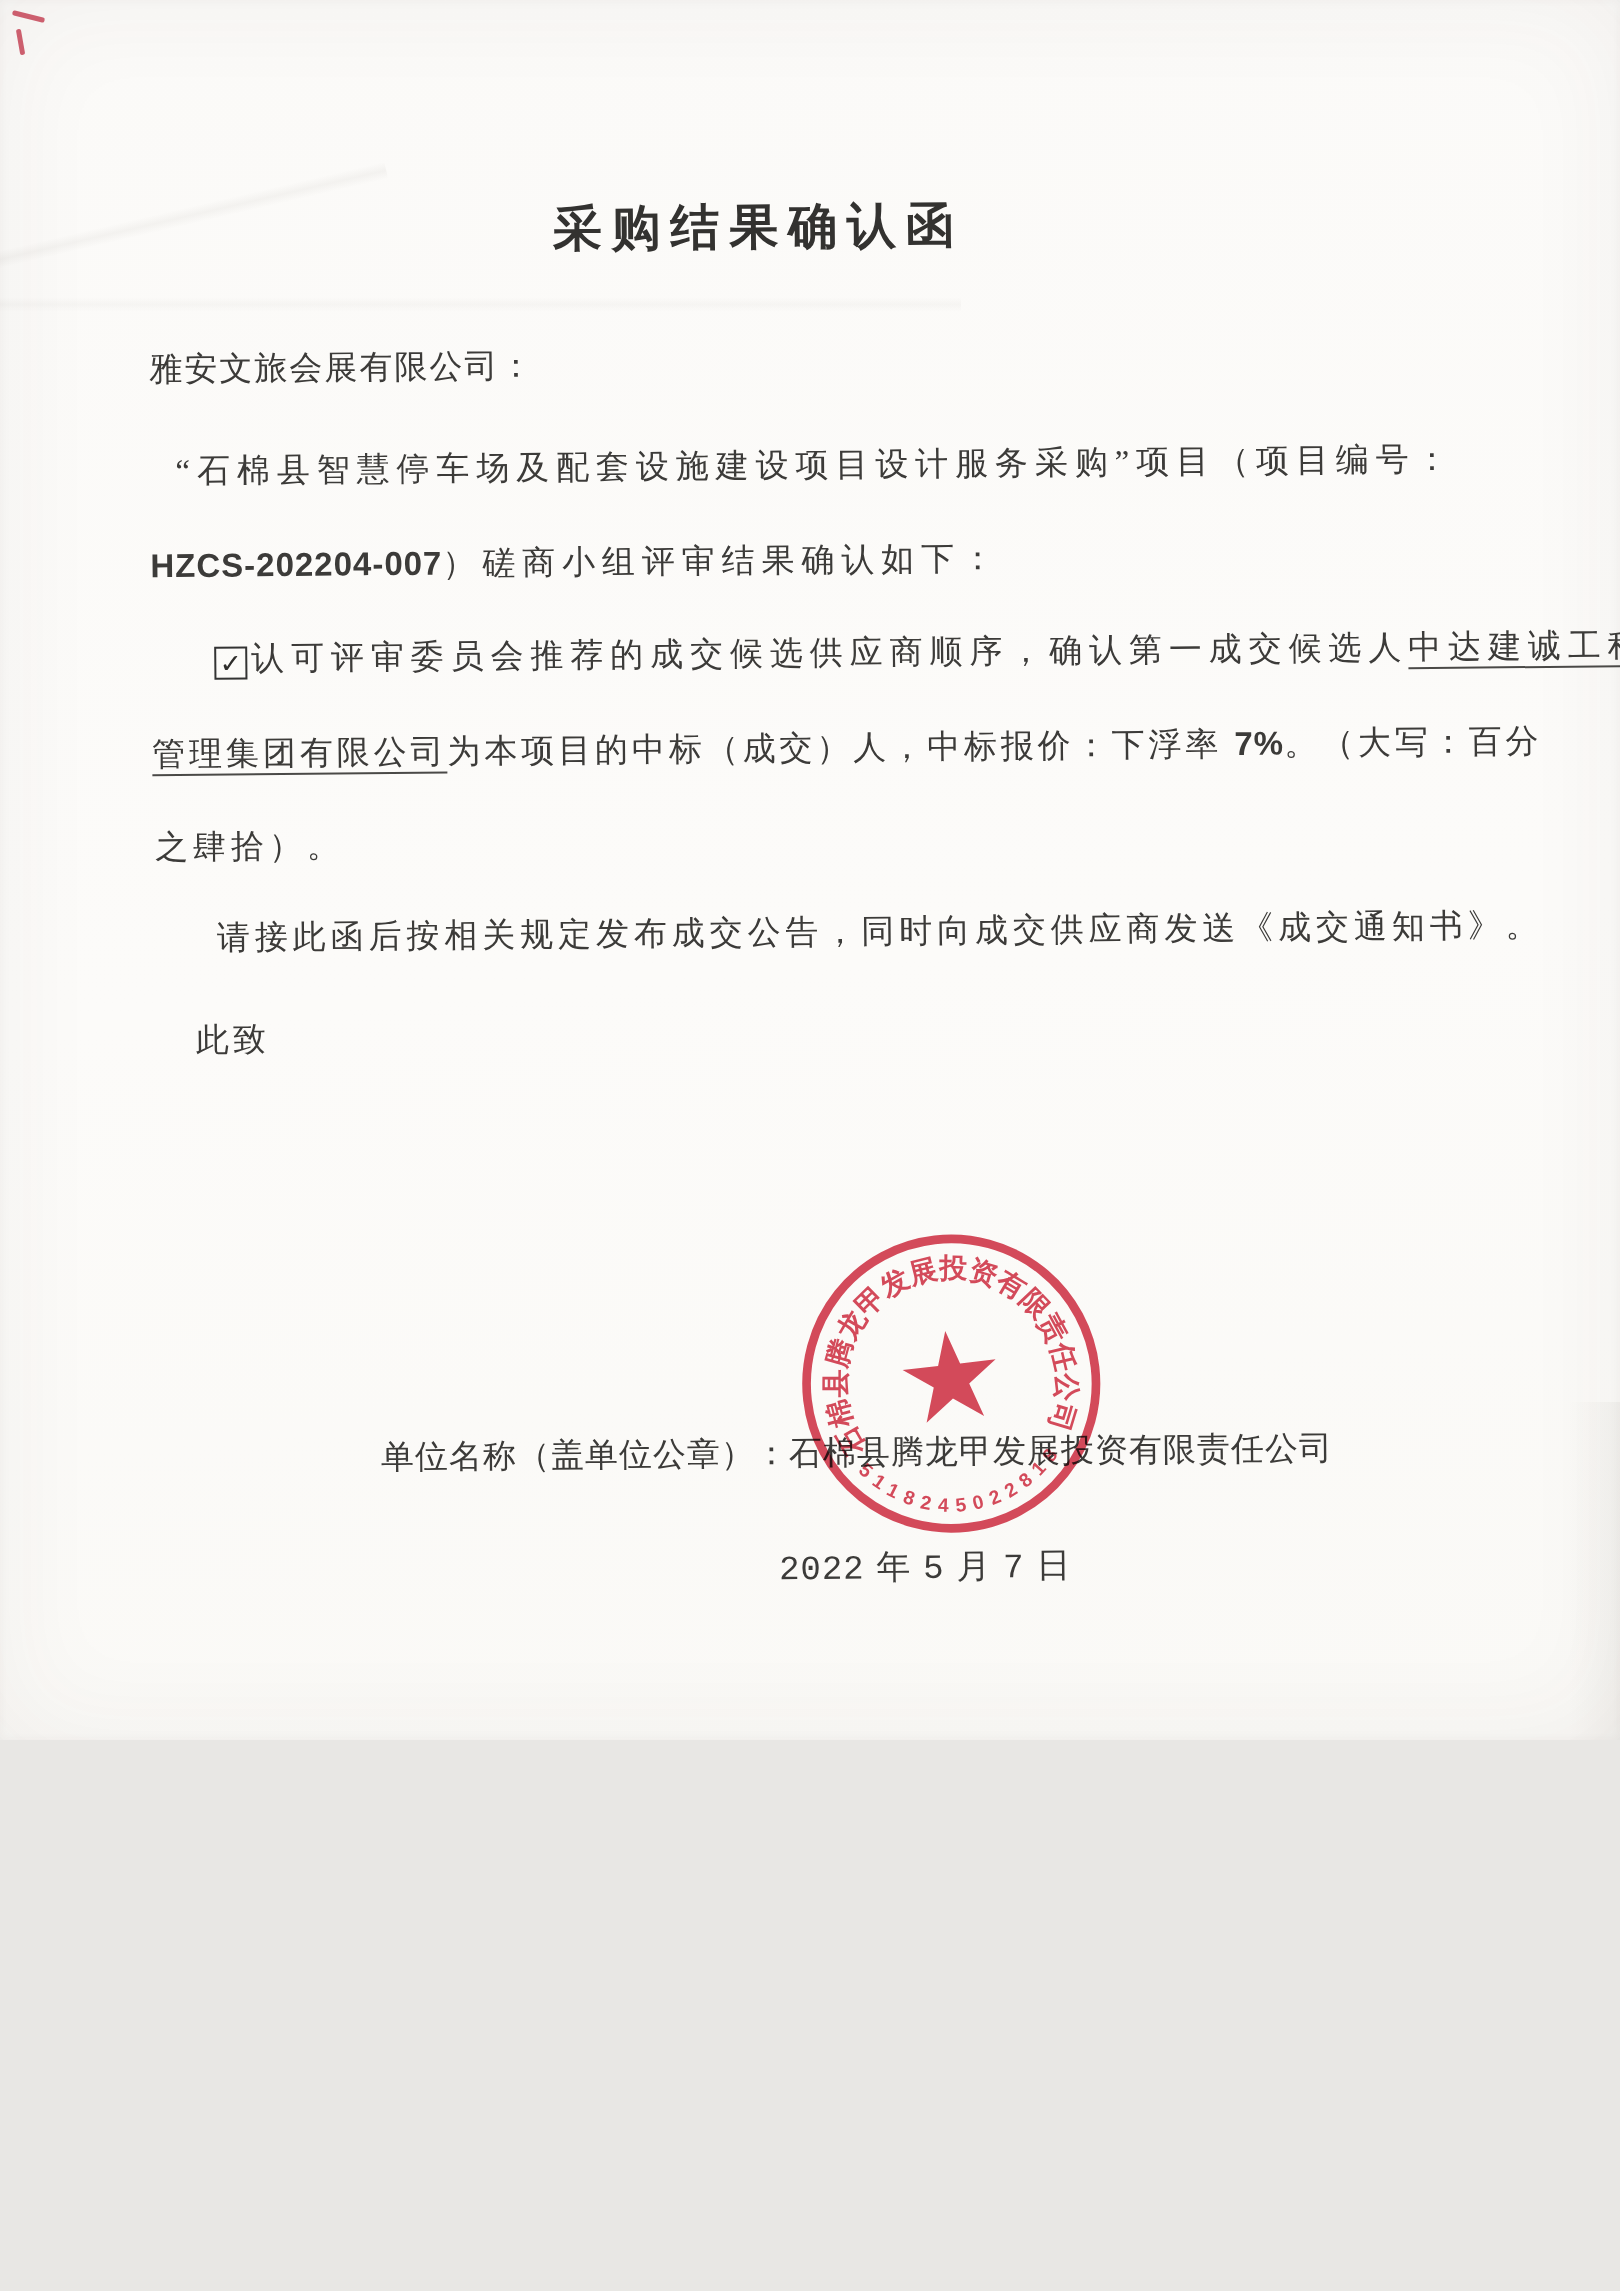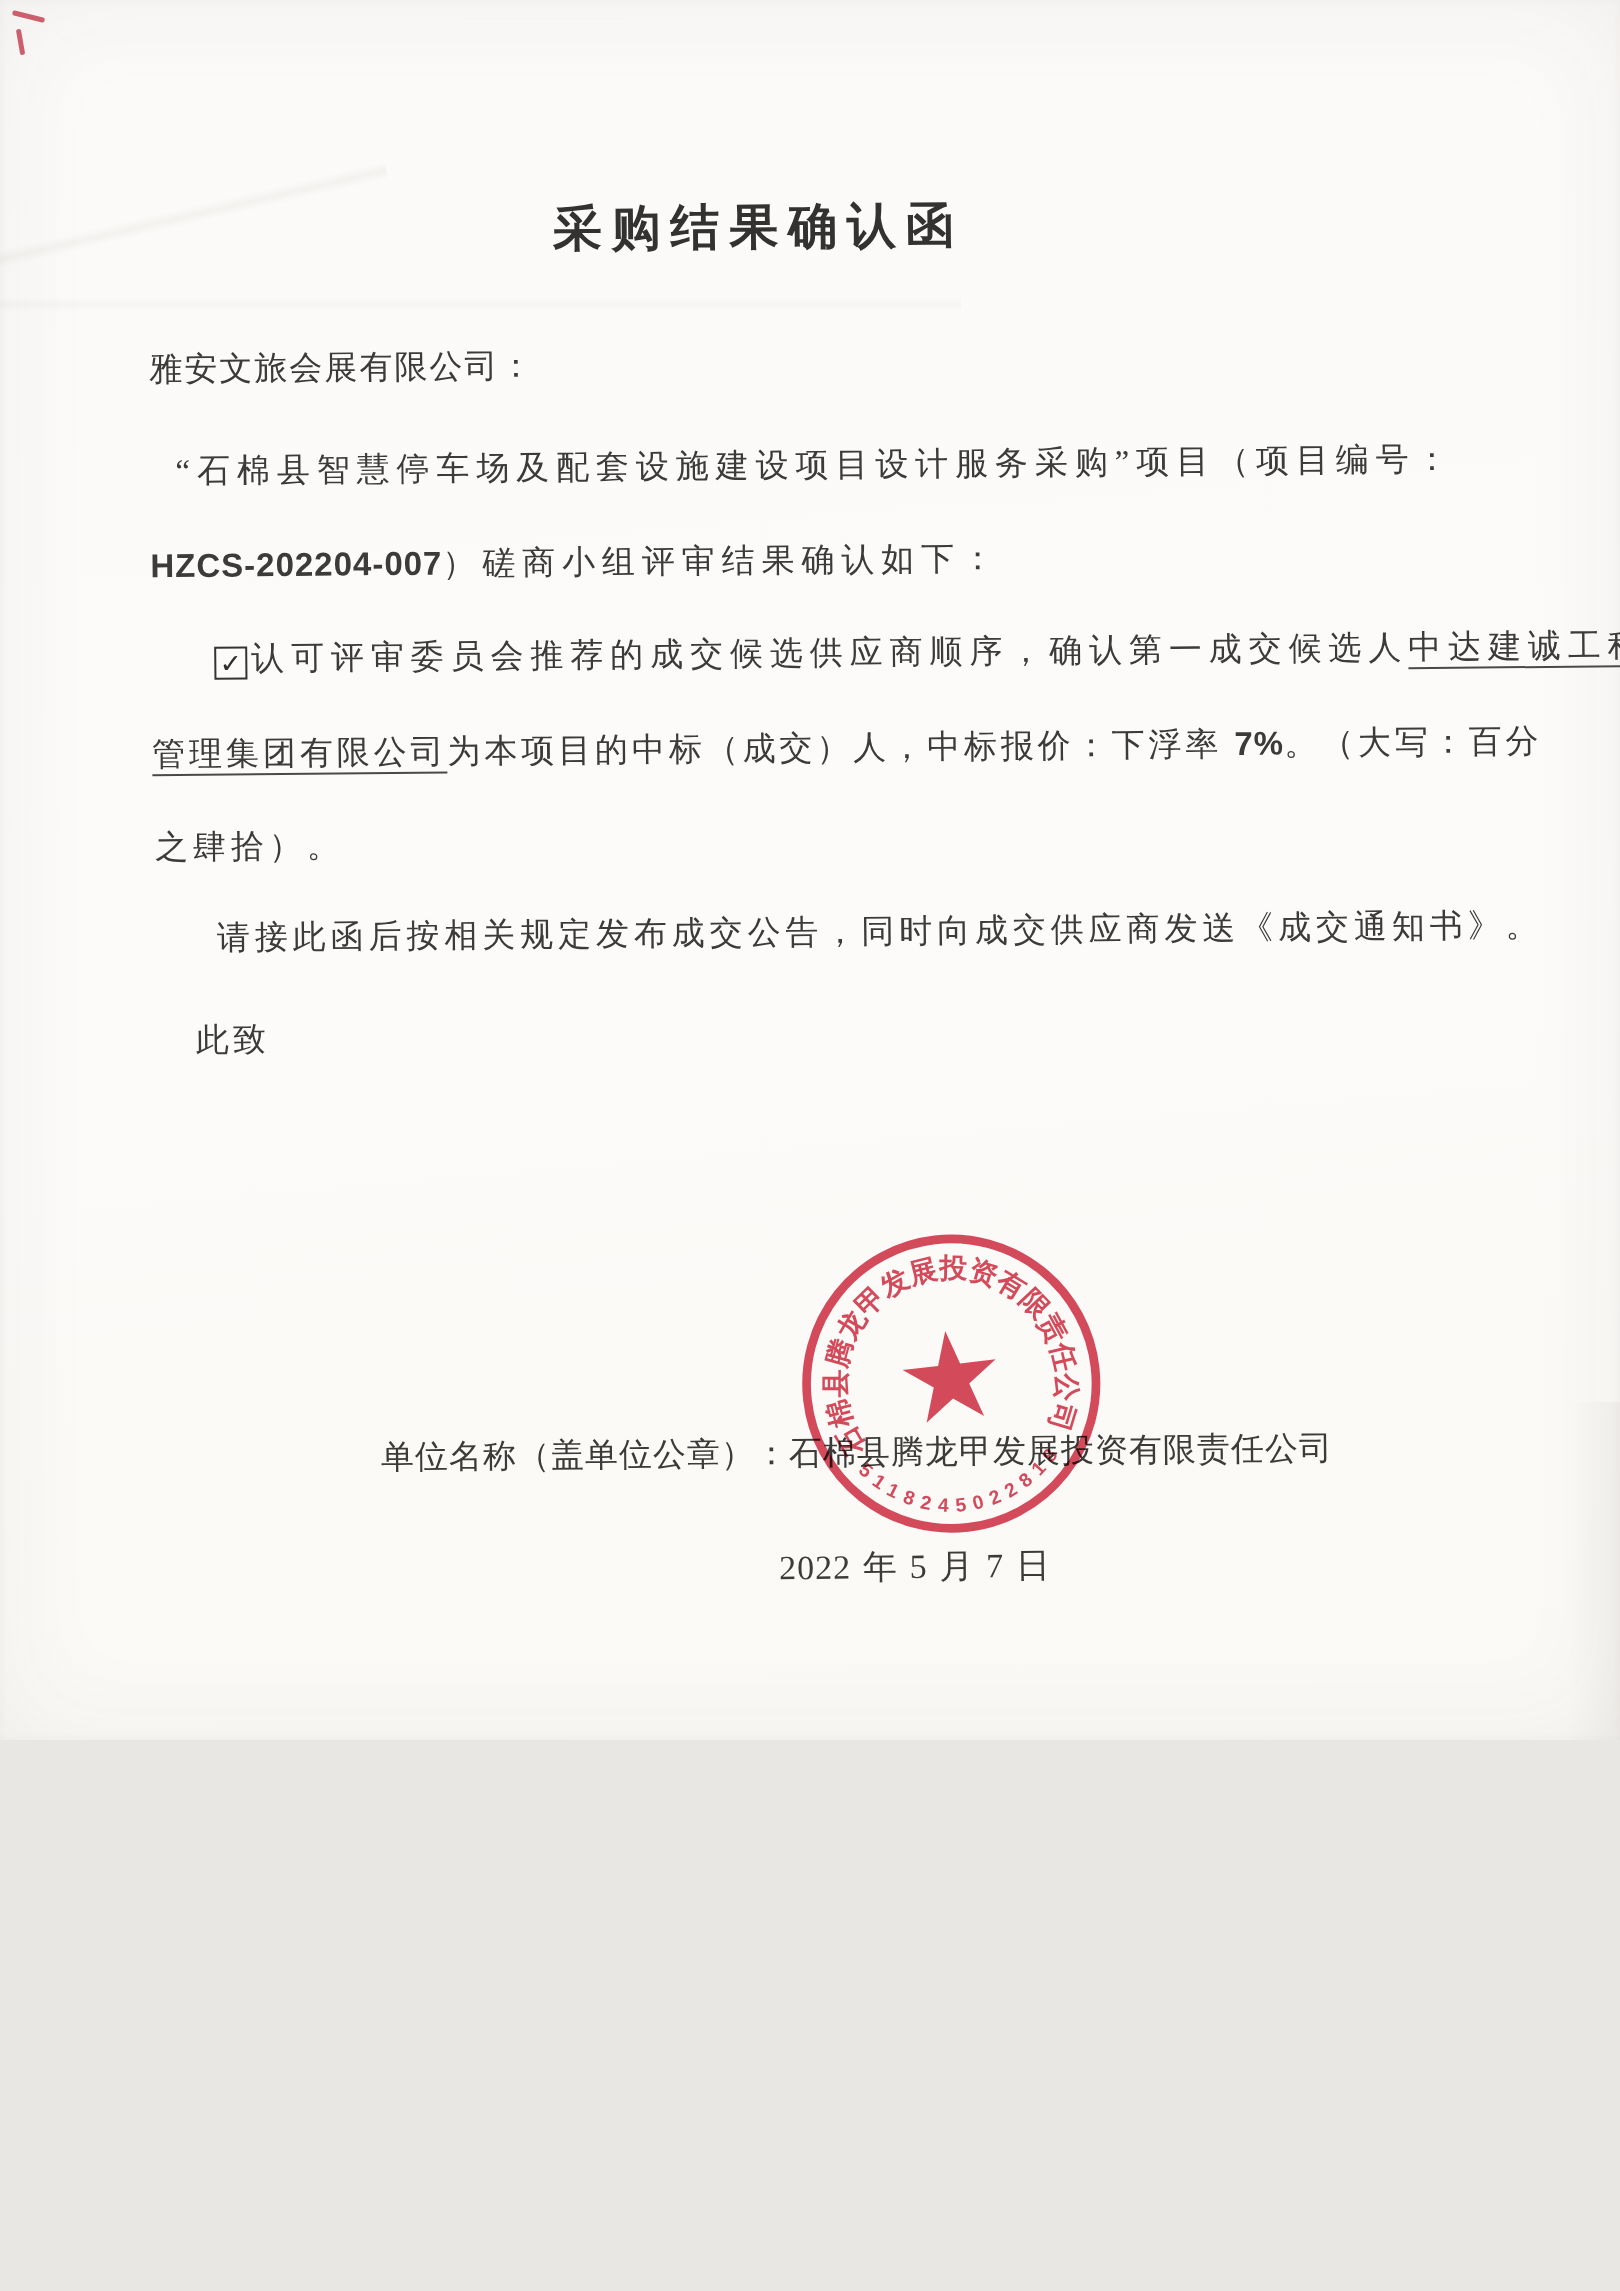--- a/index.html
+++ b/index.html
@@ -22,21 +22,21 @@
   .p1l1{top:441px;left:179px;letter-spacing:6.9px;}
   .p1l2{top:535px;left:153px;letter-spacing:6.9px;}
   .p2l1{top:629px;left:216px;letter-spacing:6.9px;}
   .p2l2{top:723px;left:153px;letter-spacing:3.9px;}
   .p2l3{top:817px;left:155px;letter-spacing:4.9px;}
   .p3{top:908px;left:216px;letter-spacing:4.9px;}
   .closing{top:1010px;left:194px;letter-spacing:3.9px;}
   .sig{top:1429px;left:375px;letter-spacing:1px;}
   .dateline{top:1543px;left:772px;font-size:34px;letter-spacing:1px;}
   .latin{font-family:"Liberation Sans","DejaVu Sans",sans-serif;font-weight:600;letter-spacing:1px;}
-  .num{font-family:Liberation Serif, serif;font-weight:500;letter-spacing:1px;}
+  .num{font-family:Liberation Mono, monospace;font-weight:500;letter-spacing:1px;}
   .uline{border-bottom:2.9px solid #4a4947;padding-bottom:2px;}
   .checkbox{
     display:inline-flex;align-items:center;justify-content:center;
     width:29px;height:29px;border:2.9px solid #333;margin-right:3.9px;
     font-size:26.5px;font-weight:700;vertical-align:-2.9px;letter-spacing:0;
     font-family:"DejaVu Sans",sans-serif;color:#2e2d2b;
   }
   .date-sep{display:inline-block;width:11.8px;}
   
   .stamp{

